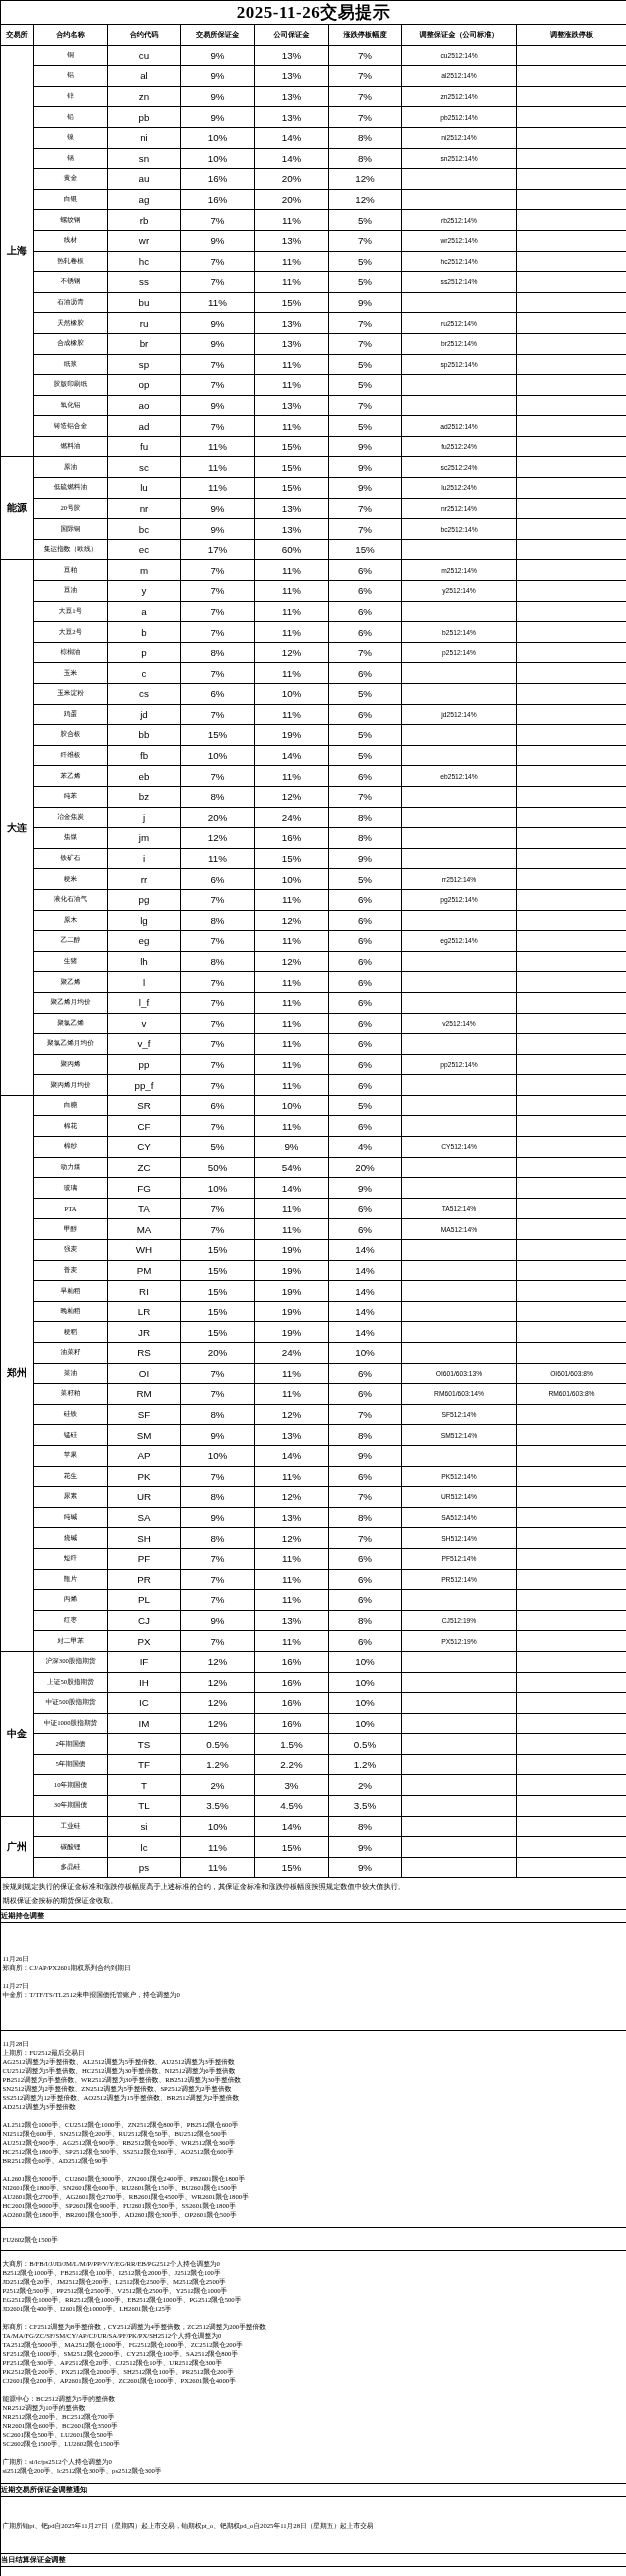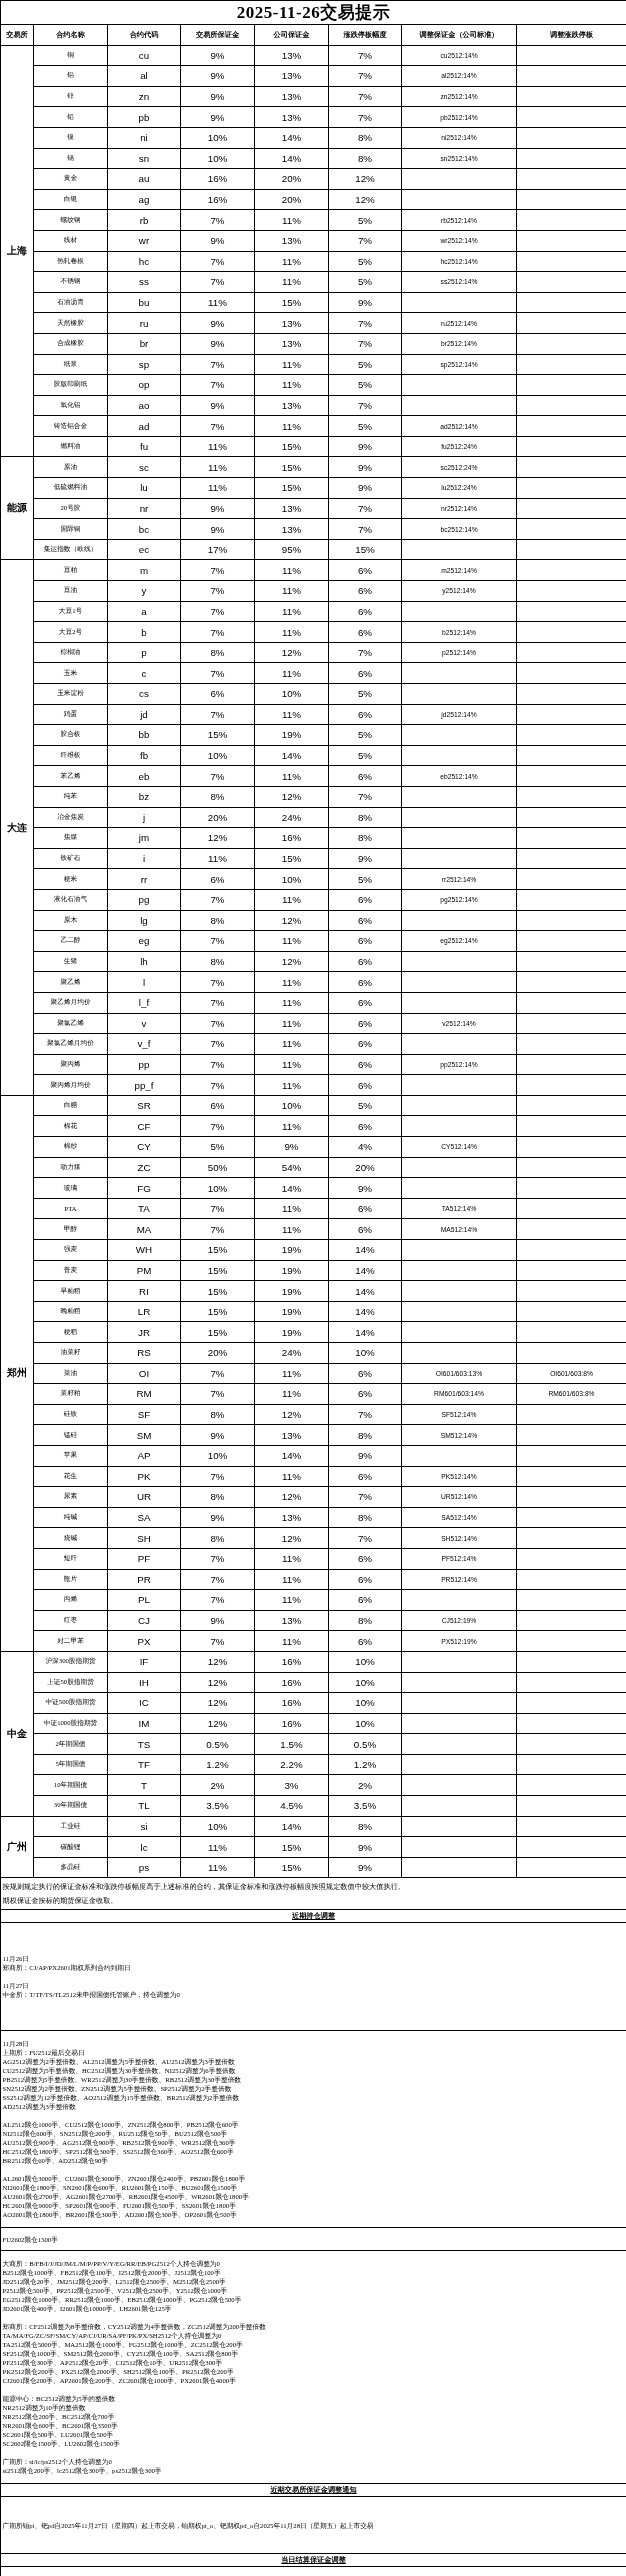--- a/index.html
+++ b/index.html
@@ -10,22 +10,22 @@
   .head-row th{height:19.6px;font-size:7.2px;font-weight:bold;}
   tr.data-row{height:20.6px;}
   td.exch{font-size:10px;font-weight:bold;}
   td.name{font-size:6.7px;}
   td.code{font-size:9.8px;font-family:"Liberation Sans","DejaVu Sans",sans-serif;}
   td.pct{font-size:9.8px;font-family:"Liberation Sans","DejaVu Sans",sans-serif;}
   td.adj{font-size:6.7px;font-family:"Liberation Sans","DejaVu Sans",sans-serif;}
   tr.sec-top td{border-top:1px solid #000;}
   td.notes{height:31px;text-align:left;padding-left:1.5px;font-size:7.2px;font-weight:normal;
            line-height:14px;white-space:pre-line;border-top:1px solid #000;border-bottom:1px solid #000;}
-  td.sec-header{height:12px;font-size:7.2px;font-weight:bold;text-align:center;
-           border-top:1px solid #000;border-bottom:1px solid #000;text-decoration:underline;}
+  td.sec-header{height:12px;font-size:7.2px;font-weight:bold;text-align:left;
+           border-top:1px solid #000;border-bottom:1px solid #000;}
   td.block{text-align:left;padding-left:1.5px;font-size:6.7px;line-height:9px;
            white-space:pre-line;border-top:1px solid #000;border-bottom:1px solid #000;}
 </style>
 </head>
 <body>
 
 <table>
   <colgroup>
     <col style="width:33px">
       <col style="width:74px">
@@ -267,21 +267,21 @@
         <td class="pct">9%</td>
         <td class="pct">13%</td>
         <td class="pct">7%</td>
         <td class="adj">bc2512:14%</td>
         <td class="adj"></td>
       </tr>
       <tr class="data-row">
         <td class="name">集运指数（欧线）</td>
         <td class="code">ec</td>
         <td class="pct">17%</td>
-        <td class="pct">95%</td>
+        <td class="pct">60%</td>
         <td class="pct">15%</td>
         <td class="adj"></td>
         <td class="adj"></td>
       </tr>
       <tr class="data-row sec-top">
         <td rowspan="26" class="exch">大连</td>
         <td class="name">豆粕</td>
         <td class="code">m</td>
         <td class="pct">7%</td>
         <td class="pct">11%</td>

